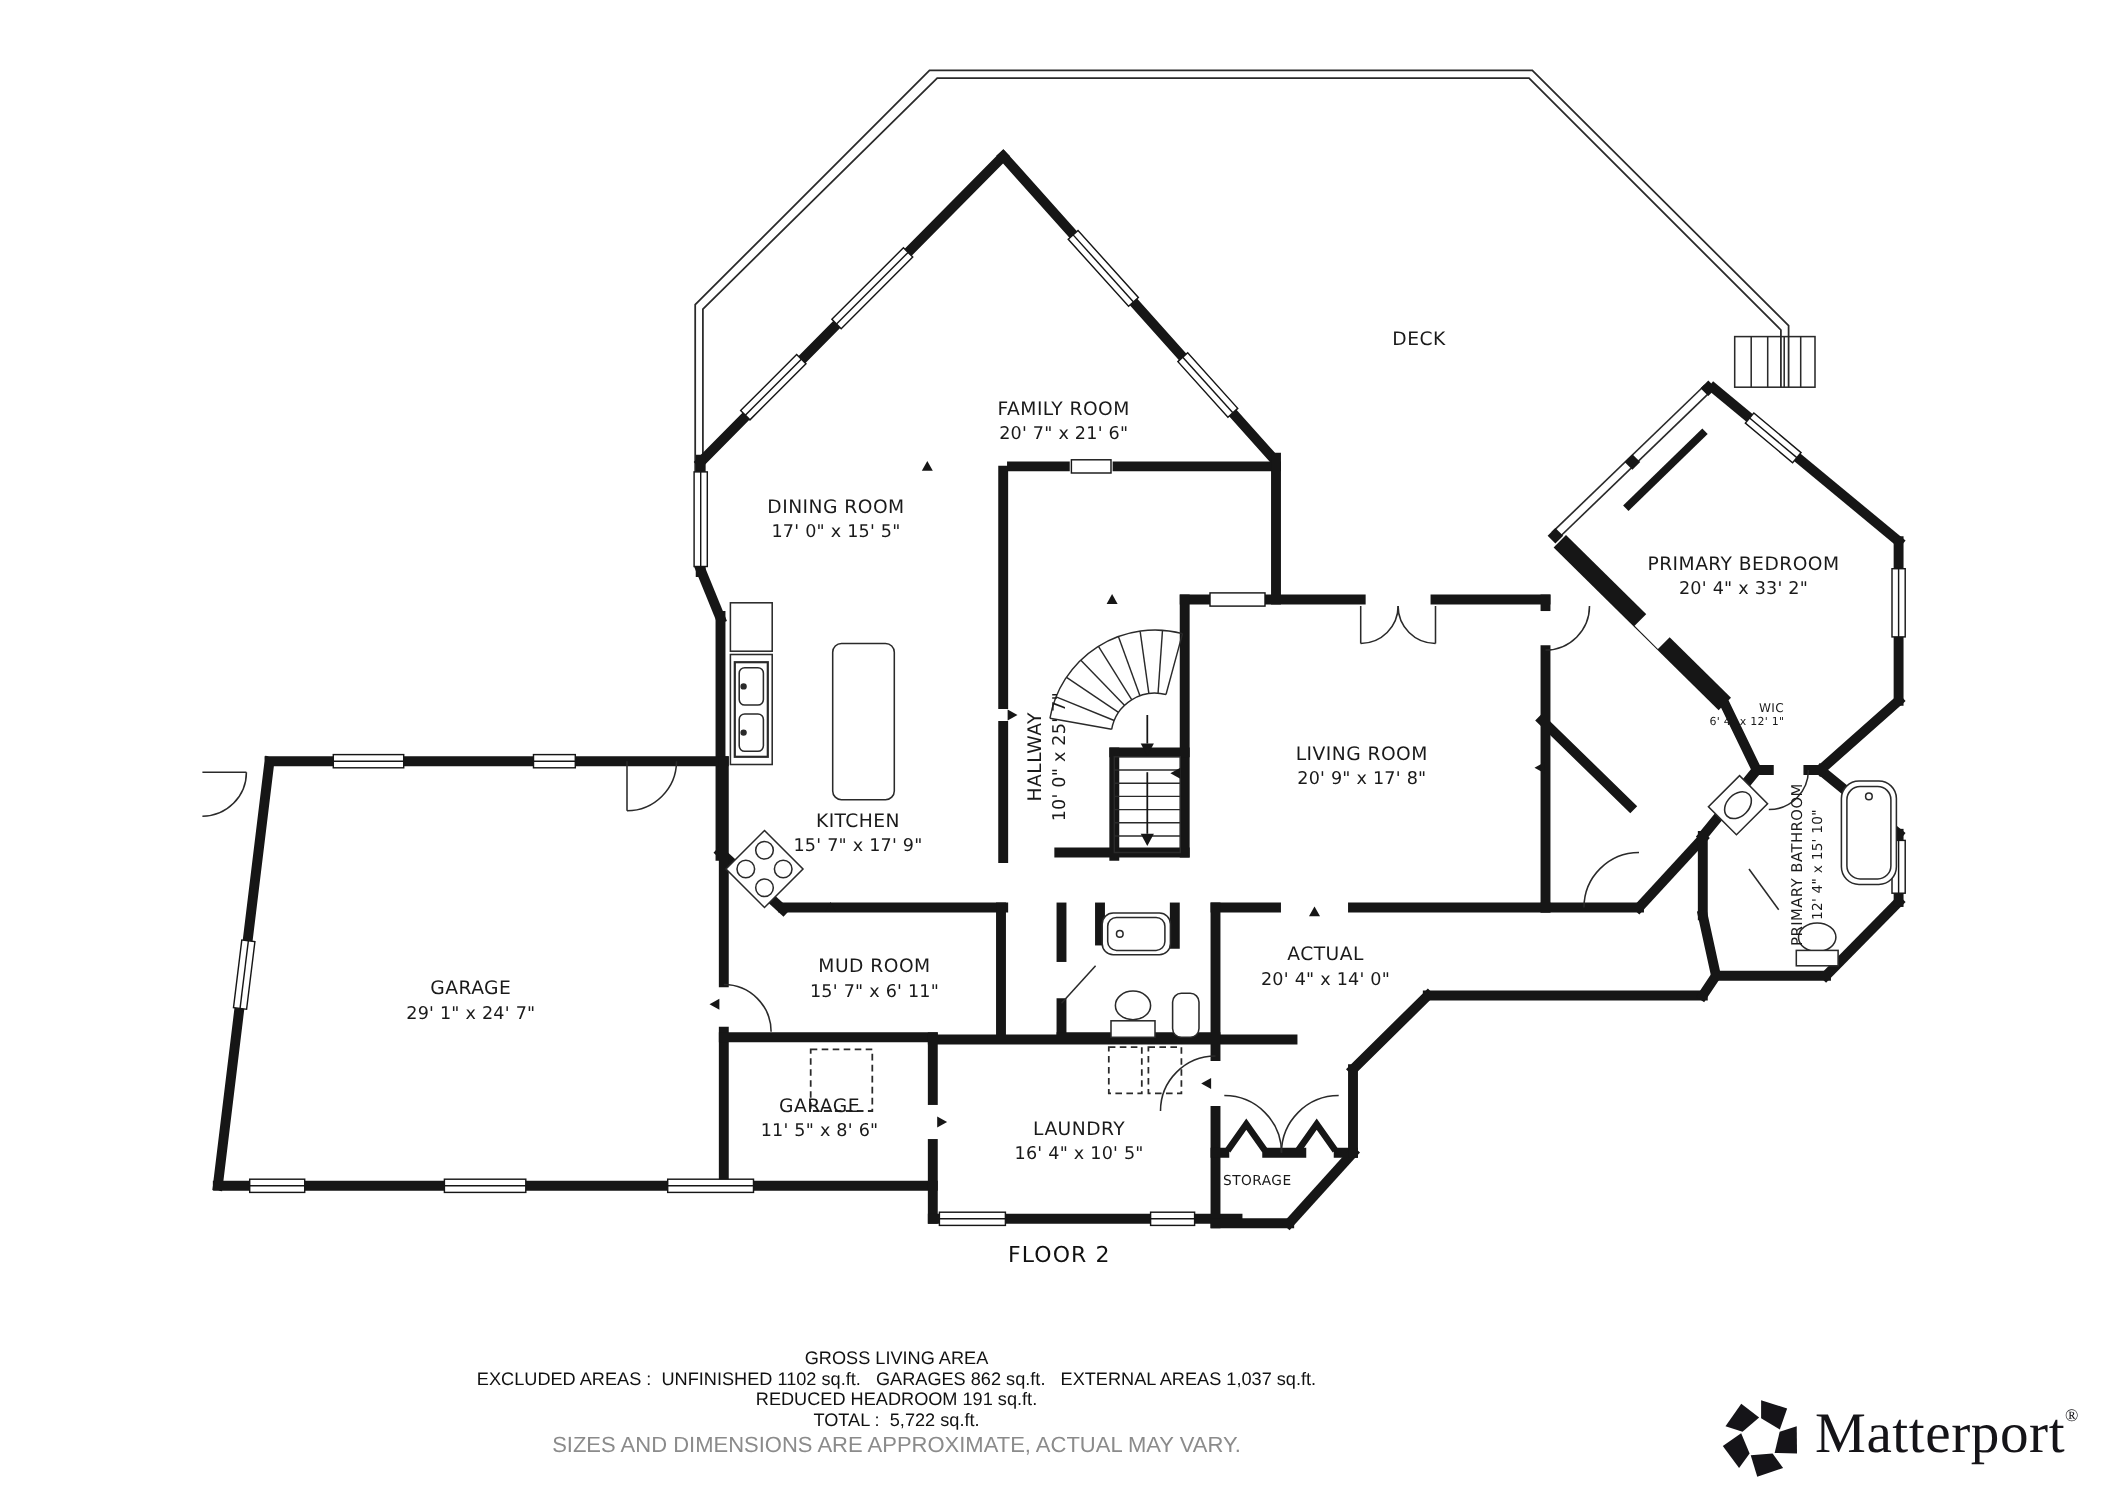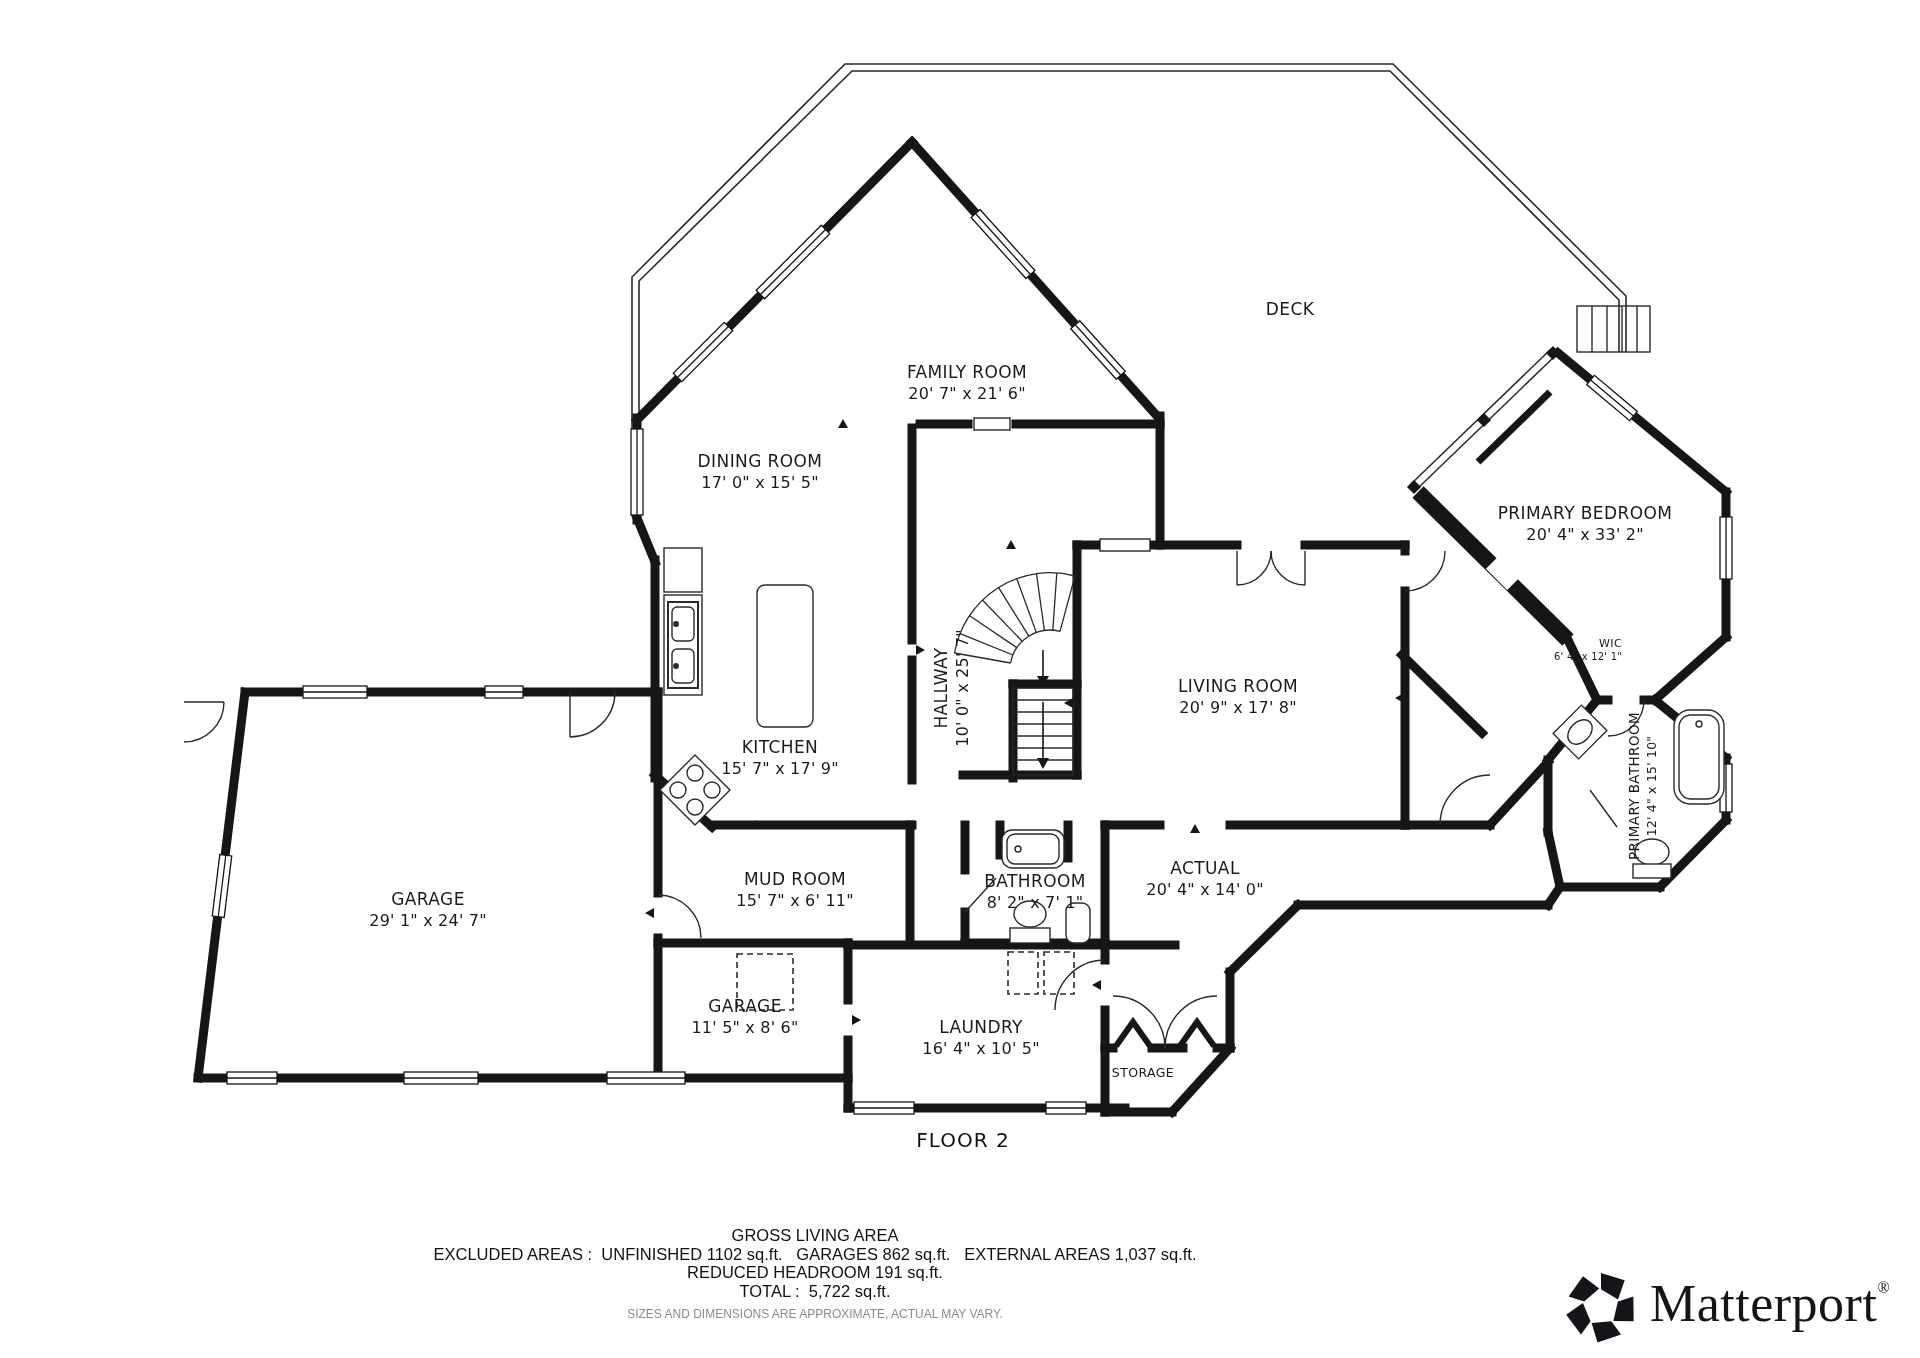--- a/index.html
+++ b/index.html
@@ -13,21 +13,21 @@
   .rlabel.vert{transform:rotate(-90deg);}
   .rlabel.psmall{font-size:13.5px;line-height:17px;}
   .rlabel.psmall .dims{font-size:12.5px;}
   .rlabel.tiny{font-size:11px;line-height:13px;text-align:right;}
   .rlabel.tiny .dims{font-size:10px;}
   .rlabel.single{line-height:20px;}
   #floor-title{position:absolute;left:963px;top:1128px;width:400px;margin-left:-200px;
           text-align:center;font-size:20px;color:#111;letter-spacing:1px;}
   #footer{position:absolute;left:315px;top:1226px;width:1000px;text-align:center;
           font-family:"Liberation Sans",sans-serif;font-size:16.5px;line-height:18.5px;color:#111;}
-  #footer .dim-note{color:#8b8b8b;margin-top:5px;font-size:12px;}
+  #footer .dim-note{color:#8b8b8b;margin-top:5px;font-size:20px;}
   #logo{position:absolute;left:1564px;top:1266px;width:356px;height:86px;}
   #logo .mark{position:absolute;left:0;top:4px;}
   #logo .word{position:absolute;left:86px;top:8px;font-family:"Liberation Serif","DejaVu Serif",serif;
           font-size:52px;color:#151418;letter-spacing:.5px;}
   #logo .reg{font-size:16px;vertical-align:28px;}
 </style>
 </head>
 <body>
 
 <div id="canvas">
@@ -363,24 +363,20 @@
       <div class="dims">12' 4" x 15' 10"</div>
     </div>
   <div class="rlabel" style="left:428px;top:889px;">
     <div>GARAGE</div>
       <div class="dims">29' 1" x 24' 7"</div>
     </div>
   <div class="rlabel" style="left:795px;top:869px;">
     <div>MUD ROOM</div>
       <div class="dims">15' 7" x 6' 11"</div>
     </div>
-  <div class="rlabel" style="left:1035px;top:871px;">
-    <div>BATHROOM</div>
-      <div class="dims">8' 2" x 7' 1"</div>
-    </div>
   <div class="rlabel" style="left:1205px;top:858px;">
     <div>ACTUAL</div>
       <div class="dims">20' 4" x 14' 0"</div>
     </div>
   <div class="rlabel" style="left:745px;top:996px;">
     <div>GARAGE</div>
       <div class="dims">11' 5" x 8' 6"</div>
     </div>
   <div class="rlabel" style="left:981px;top:1017px;">
     <div>LAUNDRY</div>

